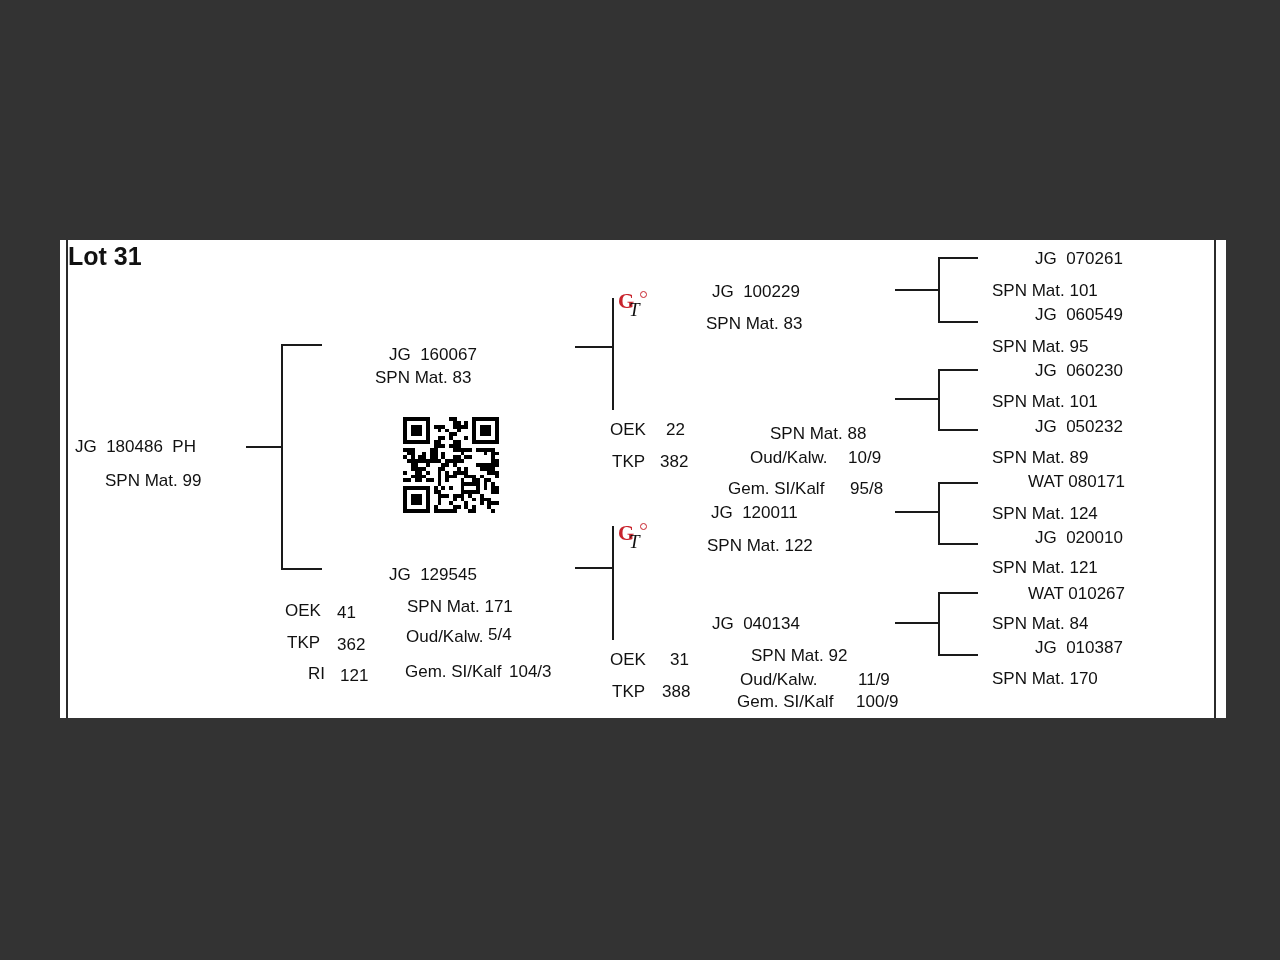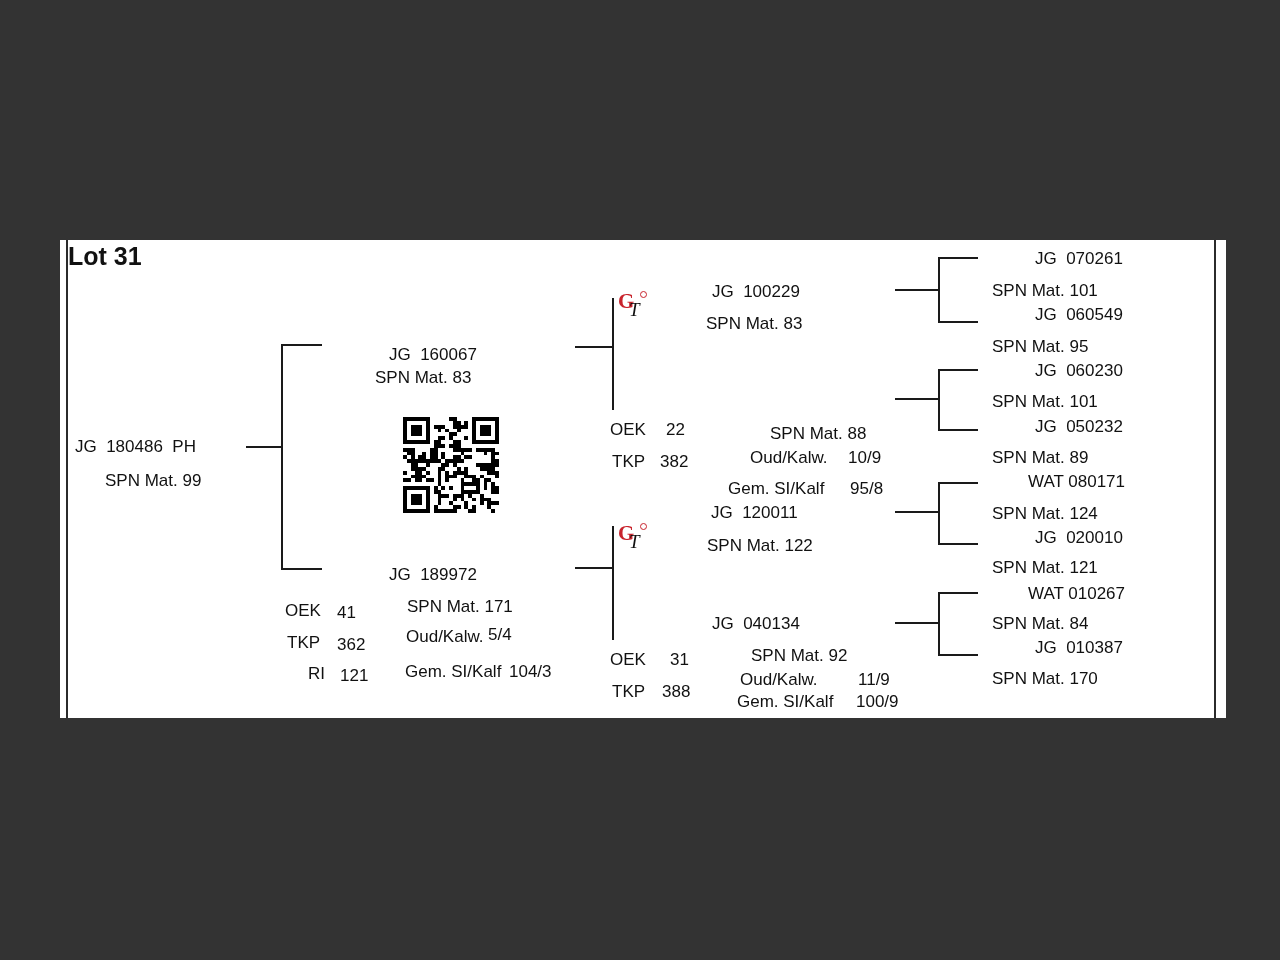--- a/index.html
+++ b/index.html
@@ -300,21 +300,21 @@
       <span class="gt-g">G</span>
       <span class="gt-t">T</span>
       <span class="gt-dot"></span>
     </div>
 
     <div class="t" style="left:550px;top:174px;">OEK</div>
     <div class="t" style="left:606px;top:174px;">22</div>
     <div class="t" style="left:552px;top:206px;">TKP</div>
     <div class="t" style="left:600px;top:206px;">382</div>
 
-    <div class="t" style="left:329px;top:319px;">JG  189972</div>
+    <div class="t" style="left:329px;top:319px;">JG  129545</div>
     <div class="t" style="left:347px;top:351px;">SPN Mat. 171</div>
     <div class="t" style="left:346px;top:381px;">Oud/Kalw.</div>
     <div class="t" style="left:428px;top:379px;">5/4</div>
     <div class="t" style="left:345px;top:416px;">Gem. SI/Kalf</div>
     <div class="t" style="left:449px;top:416px;text-align:right;">104/3</div>
 
     <div class="t" style="left:225px;top:355px;">OEK</div>
     <div class="t" style="left:277px;top:357px;">41</div>
     <div class="t" style="left:227px;top:387px;">TKP</div>
     <div class="t" style="left:277px;top:389px;">362</div>

